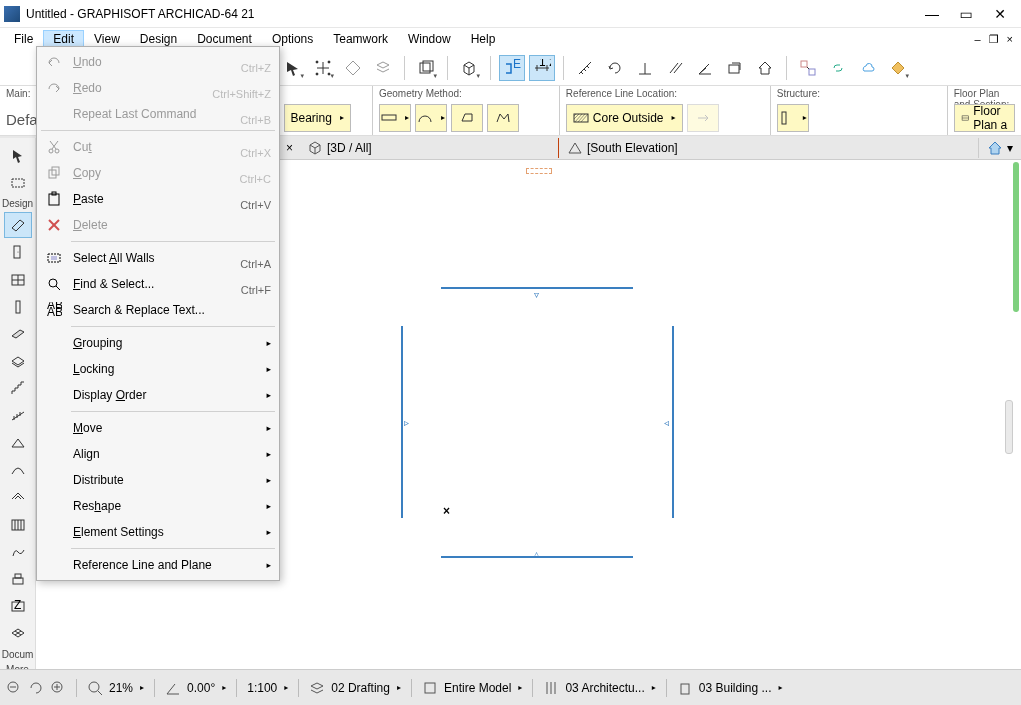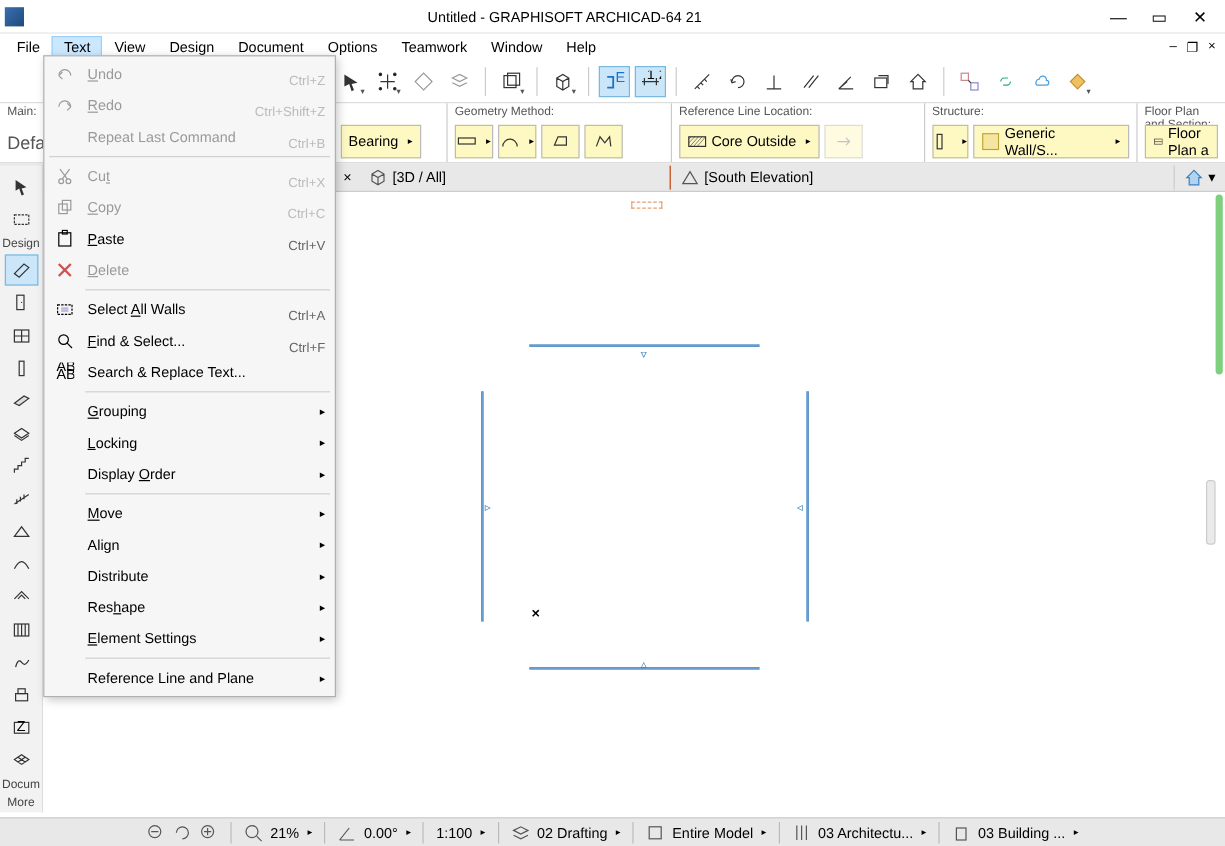--- a/index.html
+++ b/index.html
@@ -1,21 +1,21 @@
 <!DOCTYPE html>
 <html><head>
 <meta charset="utf-8">
 <style>
 * { margin:0; padding:0; box-sizing:border-box; font-family:"Segoe UI",Tahoma,sans-serif; font-size:12px; }
 body { background:#fff; width:1021px; height:705px; overflow:hidden; position:relative; }
 
 
 .titlebar { height:28px; display:flex; align-items:center; padding:0 4px; border-bottom:1px solid #e7e7e7; }
 .app-icon { width:16px; height:16px; background:linear-gradient(135deg,#3a6fb0,#1e4a7a); margin-right:6px; }
-.title-text { flex:1;text-align:center; }
+.title-text { flex:1; }
 .win-btn { width:34px; height:22px; display:flex; align-items:center; justify-content:center; font-size:14px; }
 
 
 .menubar { height:22px; display:flex; align-items:center; padding:0 4px; }
 .menuitem { padding:2px 10px; }
 .menuitem.active { background:#cce8ff; border:1px solid #99d1ff; padding:1px 9px; }
 .mdi-ctl { margin-left:auto; display:flex; }
 .mdi-ctl span { padding:0 4px; font-size:11px; }
 
 
@@ -65,41 +65,41 @@
 .dm-icon { width:18px; height:18px; display:flex; align-items:center; justify-content:center; margin-right:10px; flex-shrink:0; }
 .dm-label { flex:1; }
 .dm-shortcut { font-size:11px; color:#666;margin-top:12px; }
 .dm-row.dis .dm-shortcut { color:#bbb; }
 .dm-sub::after { content:"▸"; position:absolute; right:6px; font-size:9px; }
 .dm-sep { height:1px; background:#d0d0d0; margin:3px 2px 3px 32px; }
 .dm-sep.full { margin-left:2px; }
 u { text-decoration:underline; }
 
 
-.status { position:absolute; left:0; right:0; bottom:0; height:24px; background:#e8e8e8; border-top:1px solid #ccc; display:flex; align-items:center; padding:0 6px; gap:6px; font-size:11px;justify-content:center; }
+.status { position:absolute; left:0; right:0; bottom:0; height:36px; background:#e8e8e8; border-top:1px solid #ccc; display:flex; align-items:center; padding:0 6px; gap:6px; font-size:11px; }
 .st-sep { width:1px; height:18px; background:#bbb; margin:0 4px; }
 .st-dd::after { content:"▸"; font-size:8px; margin-left:4px; }
 .st-item { display:flex; align-items:center; gap:3px; }
 
 .icon-svg { width:16px; height:16px; }
 </style>
 </head>
 <body>
 
 <div class="titlebar">
   <div class="app-icon"></div>
   <div class="title-text">Untitled - GRAPHISOFT ARCHICAD-64 21</div>
   <div class="win-btn">—</div>
   <div class="win-btn">▭</div>
   <div class="win-btn">✕</div>
 </div>
 
 <div class="menubar">
   <div class="menuitem">File</div>
-  <div class="menuitem active">Text</div>
+  <div class="menuitem active">Edit</div>
   <div class="menuitem">View</div>
   <div class="menuitem">Design</div>
   <div class="menuitem">Document</div>
   <div class="menuitem">Options</div>
   <div class="menuitem">Teamwork</div>
   <div class="menuitem">Window</div>
   <div class="menuitem">Help</div>
   <div class="mdi-ctl">
     <span>–</span>
     <span>❐</span>
@@ -291,26 +291,20 @@
     </div>
   </div>
   <div class="panel" style="width:178px;margin-left:28px;">
     <div class="panel-label">Structure:</div>
     <div class="panel-body">
       <div class="panel-btn iconic dd">
           <svg class="icon-svg" viewBox="0 0 16 16">
             <rect x="3" y="2" width="4" height="12" fill="none" stroke="#333"></rect>
           </svg>
         </div>
-      <div class="panel-btn dd">
-        <svg class="icon-svg" viewBox="0 0 16 16">
-            <rect x="1" y="1" width="14" height="14" fill="#f4e6a0" stroke="#c0a030"></rect>
-          </svg>
-        <span>Generic Wall/S...</span>
-      </div>
     </div>
   </div>
   <div class="panel" style="flex:1;">
     <div class="panel-label">Floor Plan and Section:</div>
     <div class="panel-body">
       <div class="panel-btn">
         <svg class="icon-svg" viewBox="0 0 16 16">
             <rect x="2" y="4" width="12" height="8" fill="none" stroke="#333"></rect>
             <line x1="2" y1="8" x2="14" y2="8" stroke="#333"></line>
           </svg>

